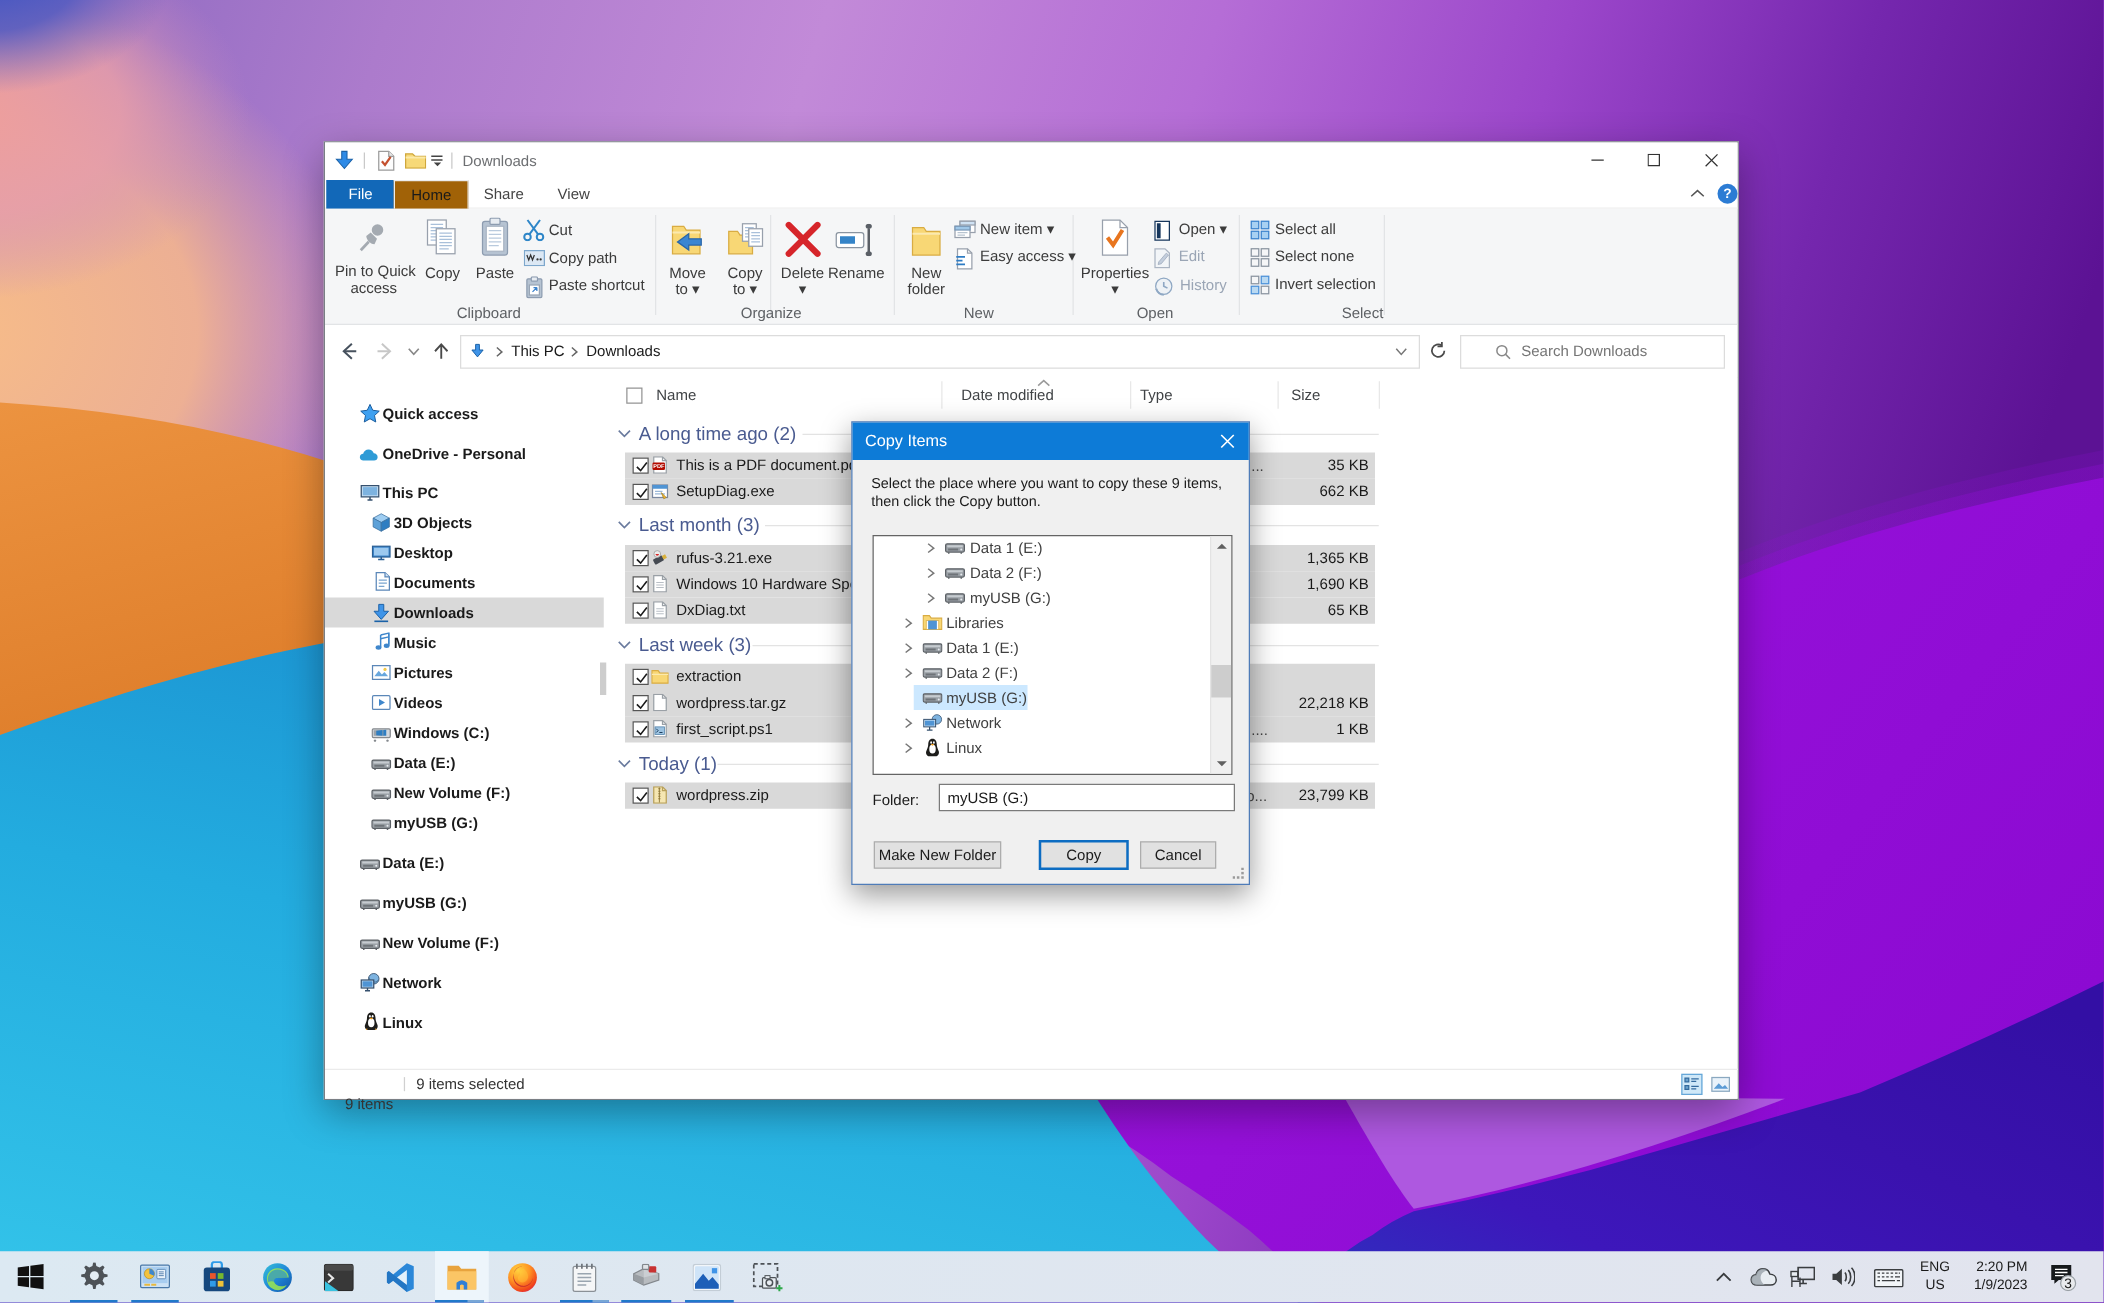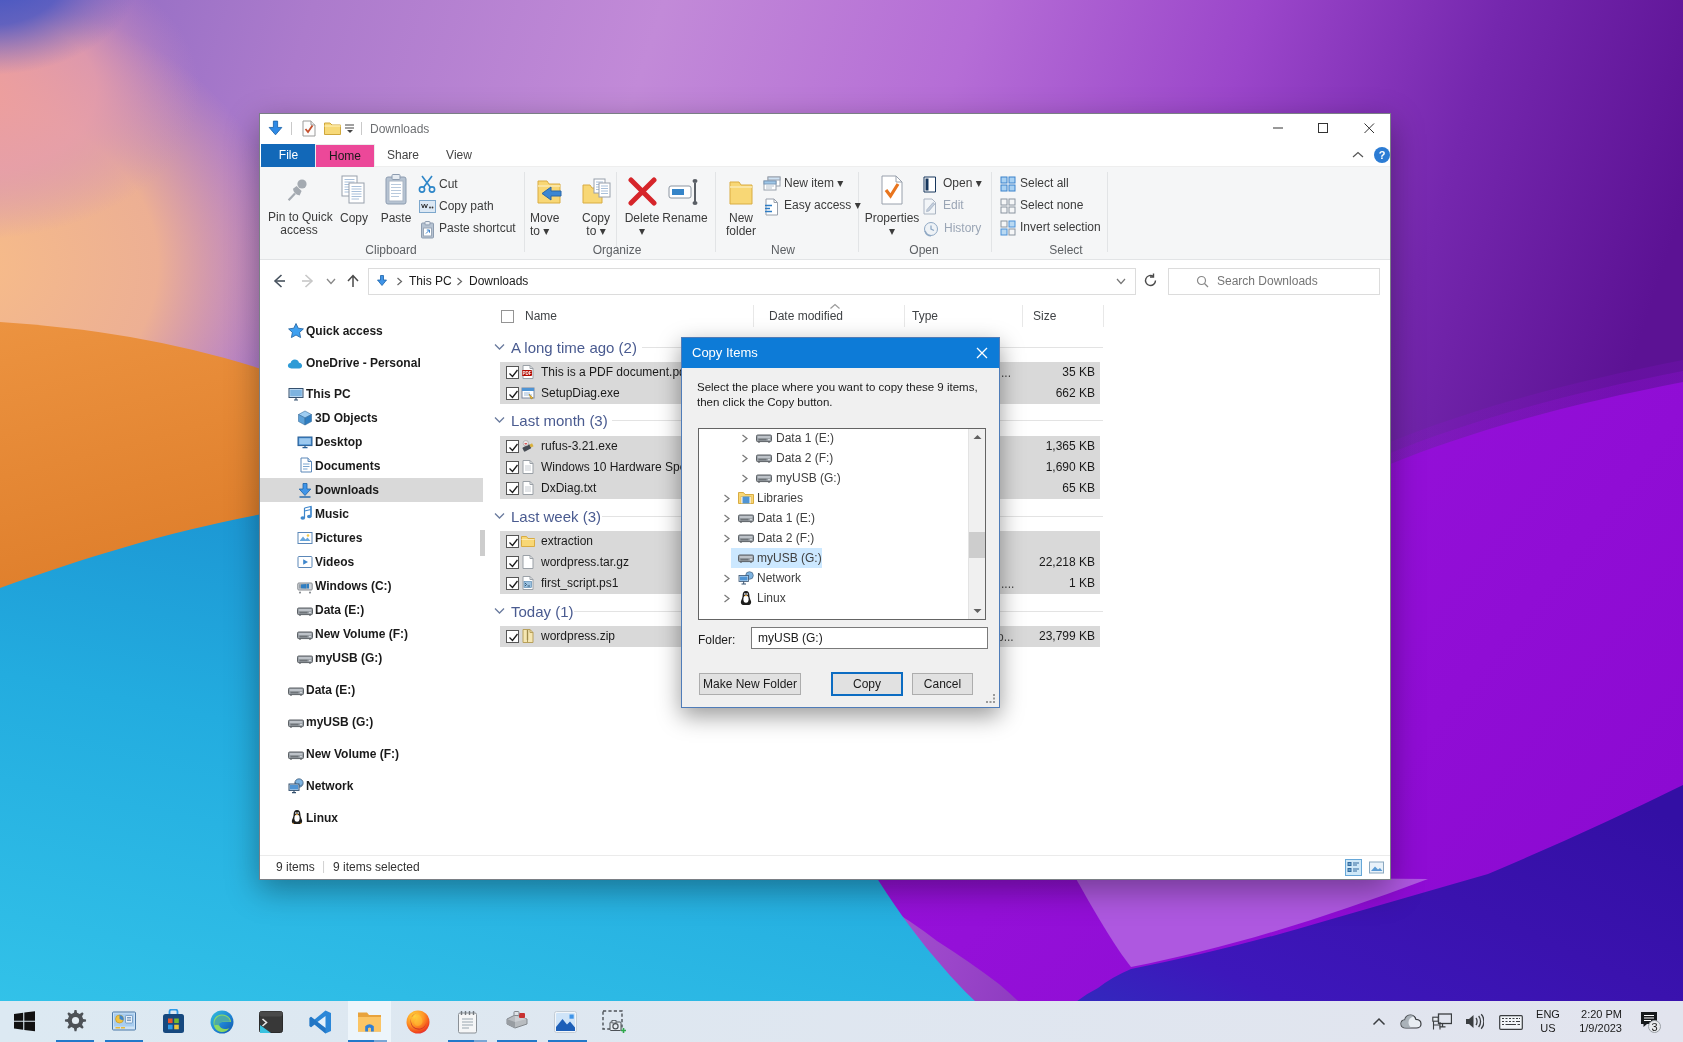--- a/index.html
+++ b/index.html
@@ -152,21 +152,21 @@
       </svg>
     <svg class="a" style="left:1058px;top:9px" width="11" height="11" viewBox="0 0 11 11">
         <rect x="0.5" y="0.5" width="9" height="9" fill="none" stroke="#333"></rect>
       </svg>
     <svg class="a" style="left:1104px;top:9px" width="11" height="11" viewBox="0 0 11 11">
         <path d="M0.5 0.5 L10 10 M10 0.5 L0.5 10" stroke="#333" stroke-width="1"></path>
       </svg>
   </div>
   <div id="tabs">
     <div class="tab" style="left:1px;width:55px;background:#1268b8;color:#fff;">File</div>
-    <div class="tab" style="left:55px;width:60px;background:#ec4899;border:1px solid #ececec;border-bottom:none;color:#1a1a1a;">Home</div>
+    <div class="tab" style="left:55px;width:60px;background:#a16207;border:1px solid #ececec;border-bottom:none;color:#1a1a1a;">Home</div>
     <div class="tab" style="left:115px;width:56px;">Share</div>
     <div class="tab" style="left:171px;width:56px;">View</div>
     <svg class="a" style="left:1092px;top:7px" width="12" height="8" viewBox="0 0 12 8">
         <path d="M1 6 L6 1.5 L11 6" fill="none" stroke="#555" stroke-width="1.2"></path>
       </svg>
     <div class="a" style="left:1114px;top:3px;width:16px;height:16px;border-radius:8px;background:#2c7cd4;color:#fff;font-size:11px;font-weight:bold;text-align:center;line-height:16px;">?</div>
   </div>
   <div id="ribbon">
     <div class="rsep" style="left:264px"></div>
     <div class="rsep" style="left:356px"></div>
@@ -226,21 +226,21 @@
         <path d="M6 12.5 L9.5 9 M9.5 9 L6.8 9 M9.5 9 L9.5 11.7" stroke="#3b82cc" fill="none"></path>
       </svg>
     <div class="txt" style="left:179px;top:55px">Paste shortcut</div>
     <div class="glabel" style="left:131px">Clipboard</div>
 
     <svg class="a" style="left:276px;top:10px" width="30" height="30" viewBox="0 0 30 30">
         <path d="M2 4 L11 4 L13 7 L24 7 L24 26 L2 26 Z" fill="#f8d775" stroke="#d9ac42"></path>
         <path d="M2 9 L24 9" stroke="#fbe9af" stroke-width="1.6"></path>
         <path d="M16 11 L16 15 L26 15 L26 20 L16 20 L16 24 L7 17.5 Z" fill="#3b86d2" stroke="#2a66a8" transform="translate(-1,-1)"></path>
       </svg>
-    <div class="txt" style="left:270px;top:45px;width:40px;">Move<br>to ▾</div>
+    <div class="txt" style="left:270px;top:45px;width:40px;text-align:center">Move<br>to ▾</div>
     <svg class="a" style="left:322px;top:10px" width="30" height="30" viewBox="0 0 30 30">
         <path d="M1 8 L8 8 L10 11 L20 11 L20 26 L1 26 Z" fill="#f8d775" stroke="#d9ac42"></path>
         <rect x="12" y="2" width="11" height="14" fill="#fff" stroke="#98a0ac"></rect>
         <g stroke="#a9c0da">
           <path d="M14 5 H21 M14 7.5 H21 M14 10 H21 M14 12.5 H21"></path>
         </g>
         <rect x="17" y="6" width="11" height="14" fill="#fff" stroke="#98a0ac"></rect>
         <g stroke="#a9c0da">
           <path d="M19 9 H26 M19 11.5 H26 M19 14 H26 M19 16.5 H26"></path>
         </g>
@@ -325,21 +325,21 @@
         </g>
       </svg>
     <div class="txt" style="left:760px;top:32px">Select none</div>
     <svg class="a" style="left:740px;top:53px" width="16" height="16" viewBox="0 0 16 16">
         <rect x="1" y="1" width="6" height="6" fill="none" stroke="#8a94a0"></rect>
         <rect x="9" y="1" width="6" height="6" fill="#b9d9f2" stroke="#4a90d8"></rect>
         <rect x="1" y="9" width="6" height="6" fill="#b9d9f2" stroke="#4a90d8"></rect>
         <rect x="9" y="9" width="6" height="6" fill="none" stroke="#8a94a0"></rect>
       </svg>
     <div class="txt" style="left:760px;top:54px">Invert selection</div>
-    <div class="glabel" style="left:806px">Select</div>
+    <div class="glabel" style="left:830px">Select</div>
   </div>
   <div id="addrrow">
     <svg class="a" style="left:11px;top:13px" width="16" height="16" viewBox="0 0 16 16">
         <path d="M10.5 2 L4 8 L10.5 14" fill="none" stroke="#47525e" stroke-width="1.6"></path>
         <path d="M4.5 8 L14 8" stroke="#47525e" stroke-width="1.6"></path>
       </svg>
     <svg class="a" style="left:40px;top:13px" width="16" height="16" viewBox="0 0 16 16">
         <path d="M5.5 2 L12 8 L5.5 14" fill="none" stroke="#c7c7c7" stroke-width="1.6"></path>
         <path d="M2 8 L11.5 8" stroke="#c7c7c7" stroke-width="1.6"></path>
       </svg>
@@ -677,21 +677,21 @@
           </svg>
           <span class="fname">wordpress.zip</span>
           <span class="fsize">23,799 KB</span>
         </div>
       <span class="txt" style="left:519px;top:64px;font-size:12px;color:#444">...</span>
       <span class="txt" style="left:519px;top:275px;font-size:12px;color:#444">....</span>
       <span class="txt" style="left:515px;top:328px;font-size:12px;color:#444">o...</span>
     </div>
   </div>
   <div id="statusbar">
-    <span class="txt" style="left:16px;top:4px;text-align:center;">9 items</span>
+    <span class="txt" style="left:16px;top:20px;text-align:center;">9 items</span>
     <span class="txt" style="left:62px;top:3px;color:#d0d0d0;">|</span>
     <span class="txt" style="left:73px;top:4px;">9 items selected</span>
     <div class="a" style="left:1085px;top:3px;width:17px;height:17px;background:#cfe8f8;border:1px solid #66a7d8"><svg width="15" height="15" viewBox="0 0 15 15">
           <g stroke="#336a9e" stroke-width="1">
             <rect x="2" y="2.5" width="3" height="3" fill="#6aa2cc"></rect>
             <rect x="2" y="8.5" width="3" height="3" fill="#6aa2cc"></rect>
             <path d="M7 3 H13 M7 5 H11 M7 9 H13 M7 11 H11"></path>
           </g>
         </svg></div>
     <div class="a" style="left:1108px;top:3px;width:17px;height:17px;"><svg width="17" height="17" viewBox="0 0 17 17">

